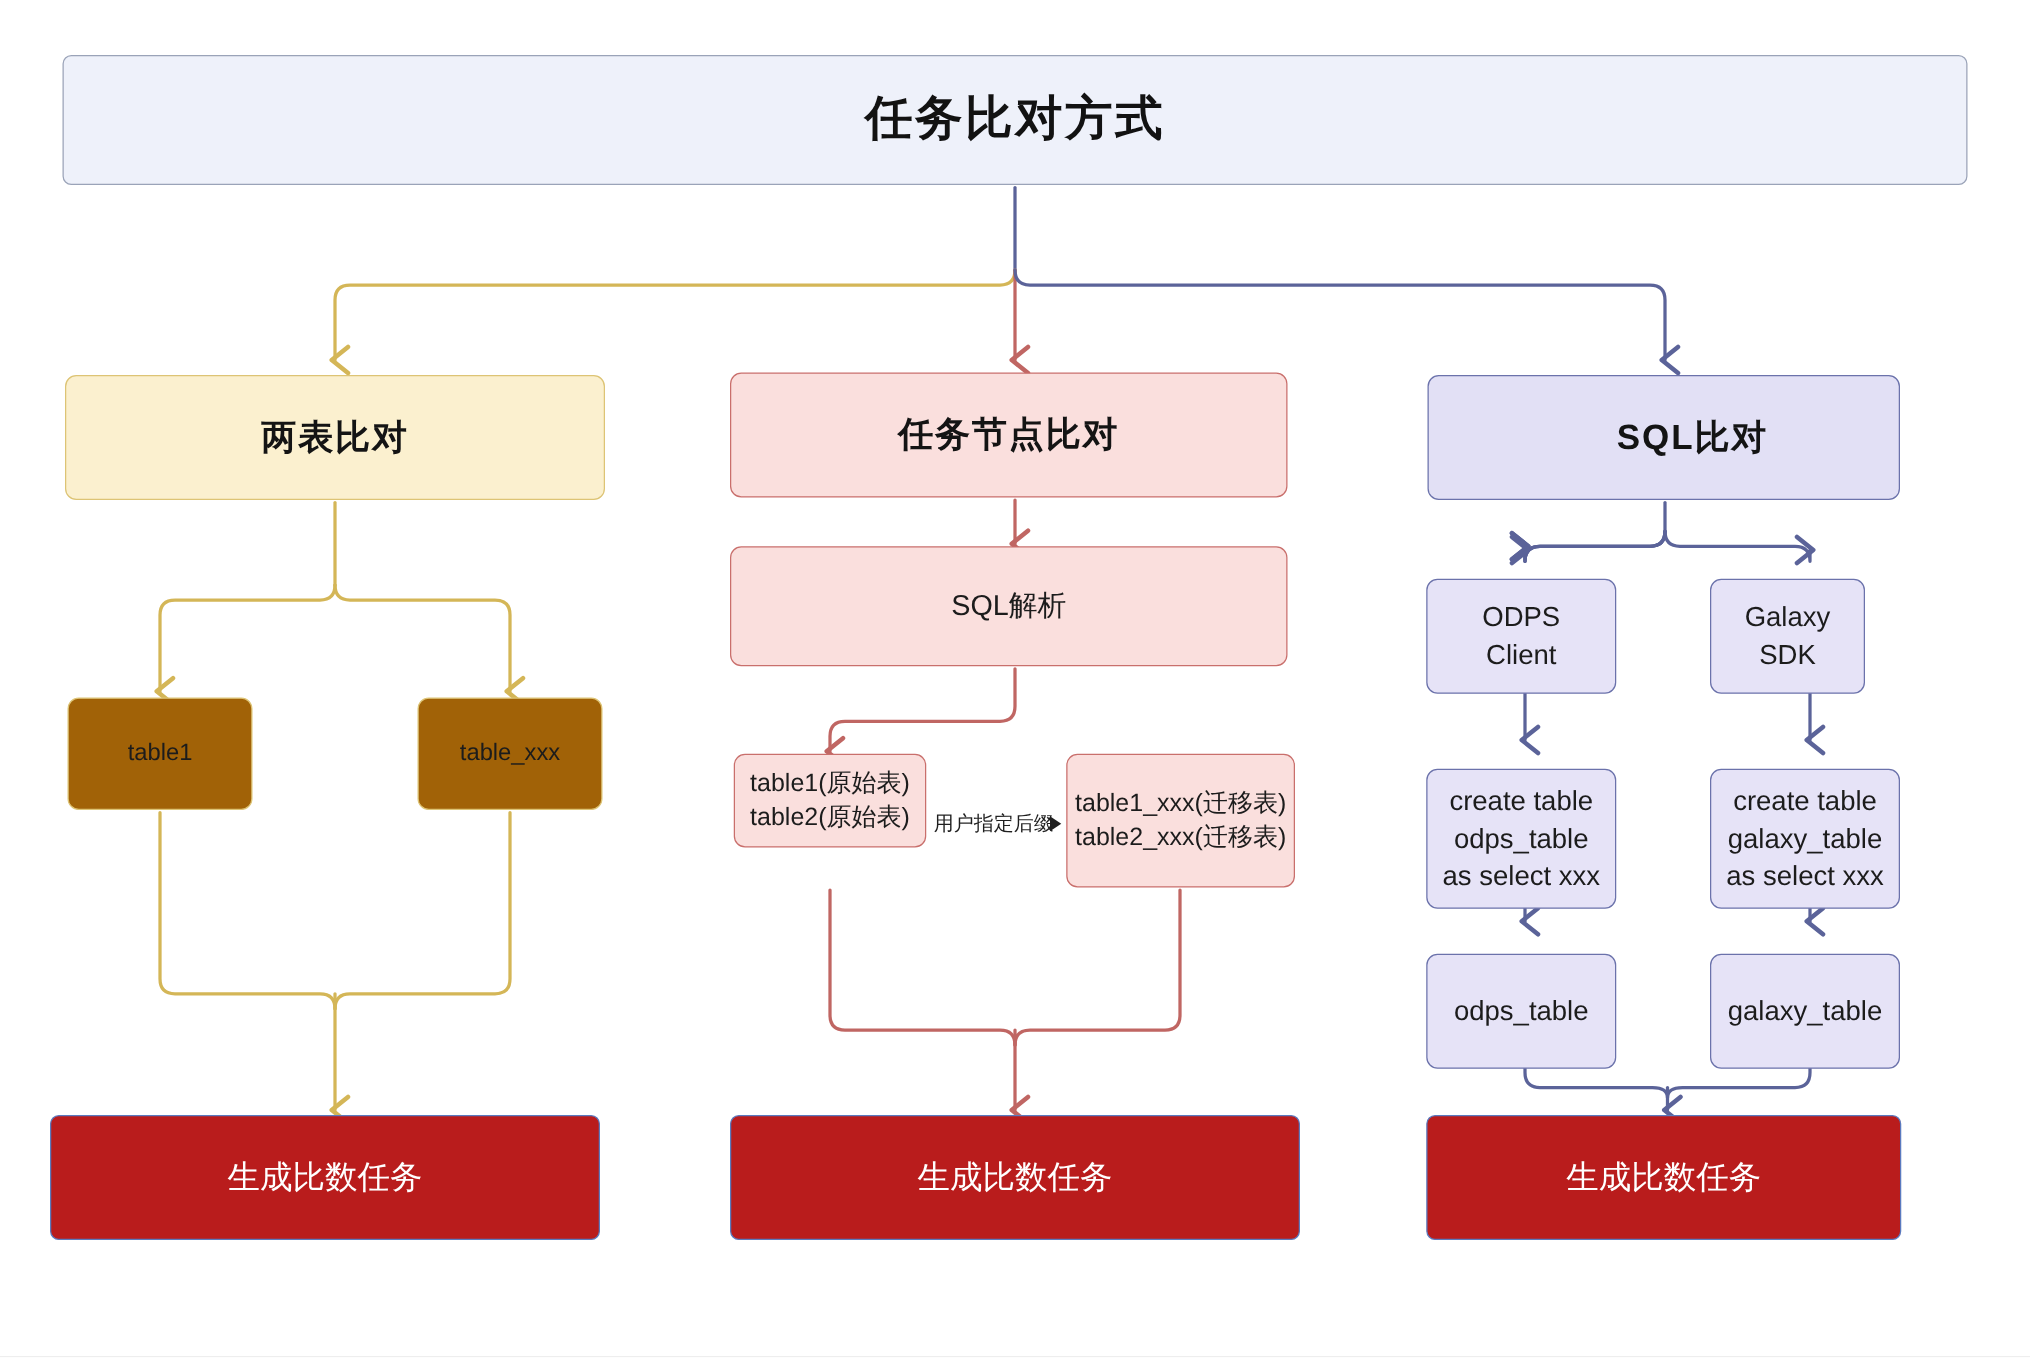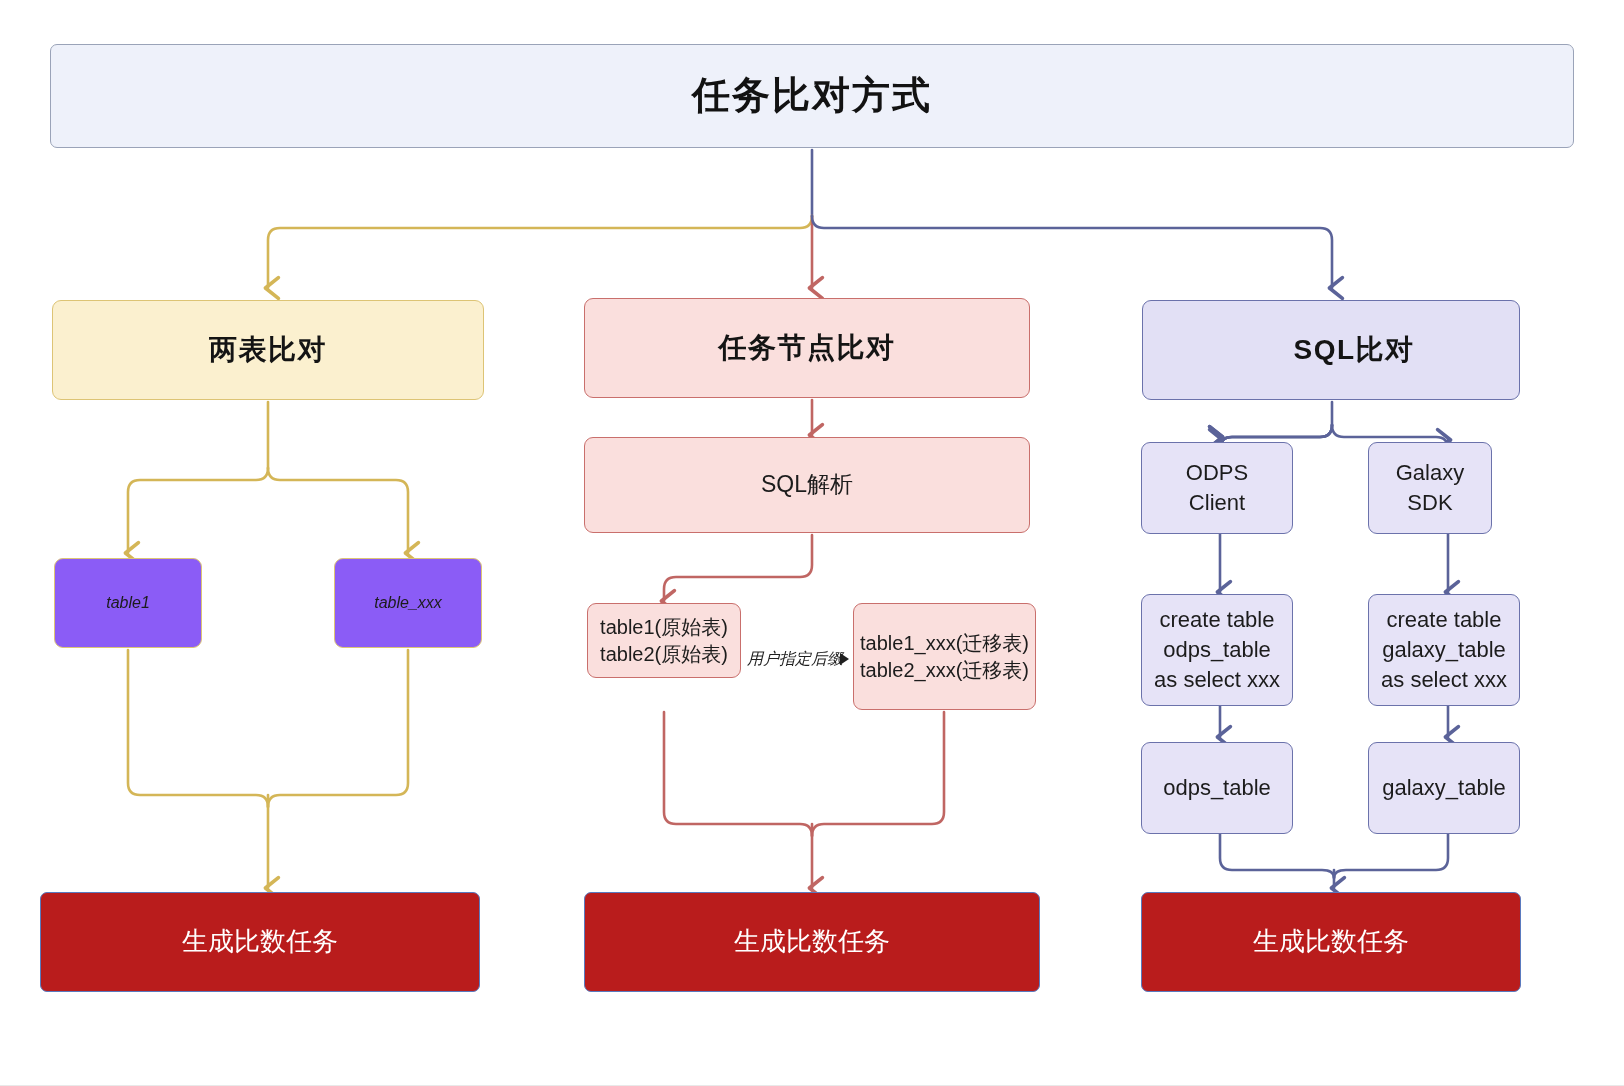--- a/index.html
+++ b/index.html
@@ -51,26 +51,25 @@
   .node-yellow-head {
     background: #fbf0cf;
     border: 1.8px solid #ddc475;
     border-radius: 9px;
     color: #141414;
     font-size: 28px;
     font-weight: bold;
     letter-spacing: 1.5px;
   }
   .node-yellow {
-    background: #8b5cf6;
+    background: #a16207;
     border: 1.8px solid #ddc475;
     border-radius: 9px;
     color: #1c1c1c;
-    font-size: 16px;
-    font-style: italic;
+    font-size: 19px;
   }
 
   
   .node-red-head {
     background: #fadfdd;
     border: 1.8px solid #c96f6c;
     border-radius: 9px;
     color: #141414;
     font-size: 28px;
     font-weight: bold;
@@ -100,20 +99,21 @@
     font-size: 28px;
     font-weight: bold;
     letter-spacing: 1.5px;
   }
   .node-purple {
     background: #e6e3f7;
     border: 1.8px solid #6b72ab;
     border-radius: 9px;
     color: #1c1c1c;
     font-size: 22px;
+    margin-top: 21px;
   }
 
   
   .node-blue {
     background: #b91c1c;
     border: 1.6px solid #5a7abf;
     border-radius: 7px;
     color: #ffffff;
     font-size: 26px;
   }
@@ -215,21 +215,21 @@
 
   <div class="node node-blue" style="left:40px; top:892px; width:440px; height:100px;">生成比数任务</div>
 
   <div class="node node-red" style="left:584px; top:437px; width:446px; height:96px;">SQL解析</div>
 
   <div class="node node-red-head" style="left:584px; top:298px; width:446px; height:100px;">任务节点比对</div>
 
   <div class="node node-red-small" style="left:587px; top:603px; width:154px; height:75px;">table1(原始表)
 table2(原始表)</div>
 
-  <div class="edge-label" style="left:744px; top:648px;font-style:italic;">用户指定后缀</div>
+  <div class="edge-label" style="left:744px; top:648px;">用户指定后缀</div>
   <div class="edge-label-arrow" style="left:840px; top:653px;"></div>
 
   <div class="node node-red-small" style="left:853px; top:603px; width:183px; height:107px;">table1_xxx(迁移表)
 table2_xxx(迁移表)</div>
 
   <div class="node node-blue" style="left:584px; top:892px; width:456px; height:100px;">生成比数任务</div>
 
   <div class="node node-purple-head" style="left:1142px; top:300px; width:378px; height:100px;padding-left:46px;">SQL比对</div>
 
   <div class="node node-purple" style="left:1141px; top:442px; width:152px; height:92px;">ODPS

